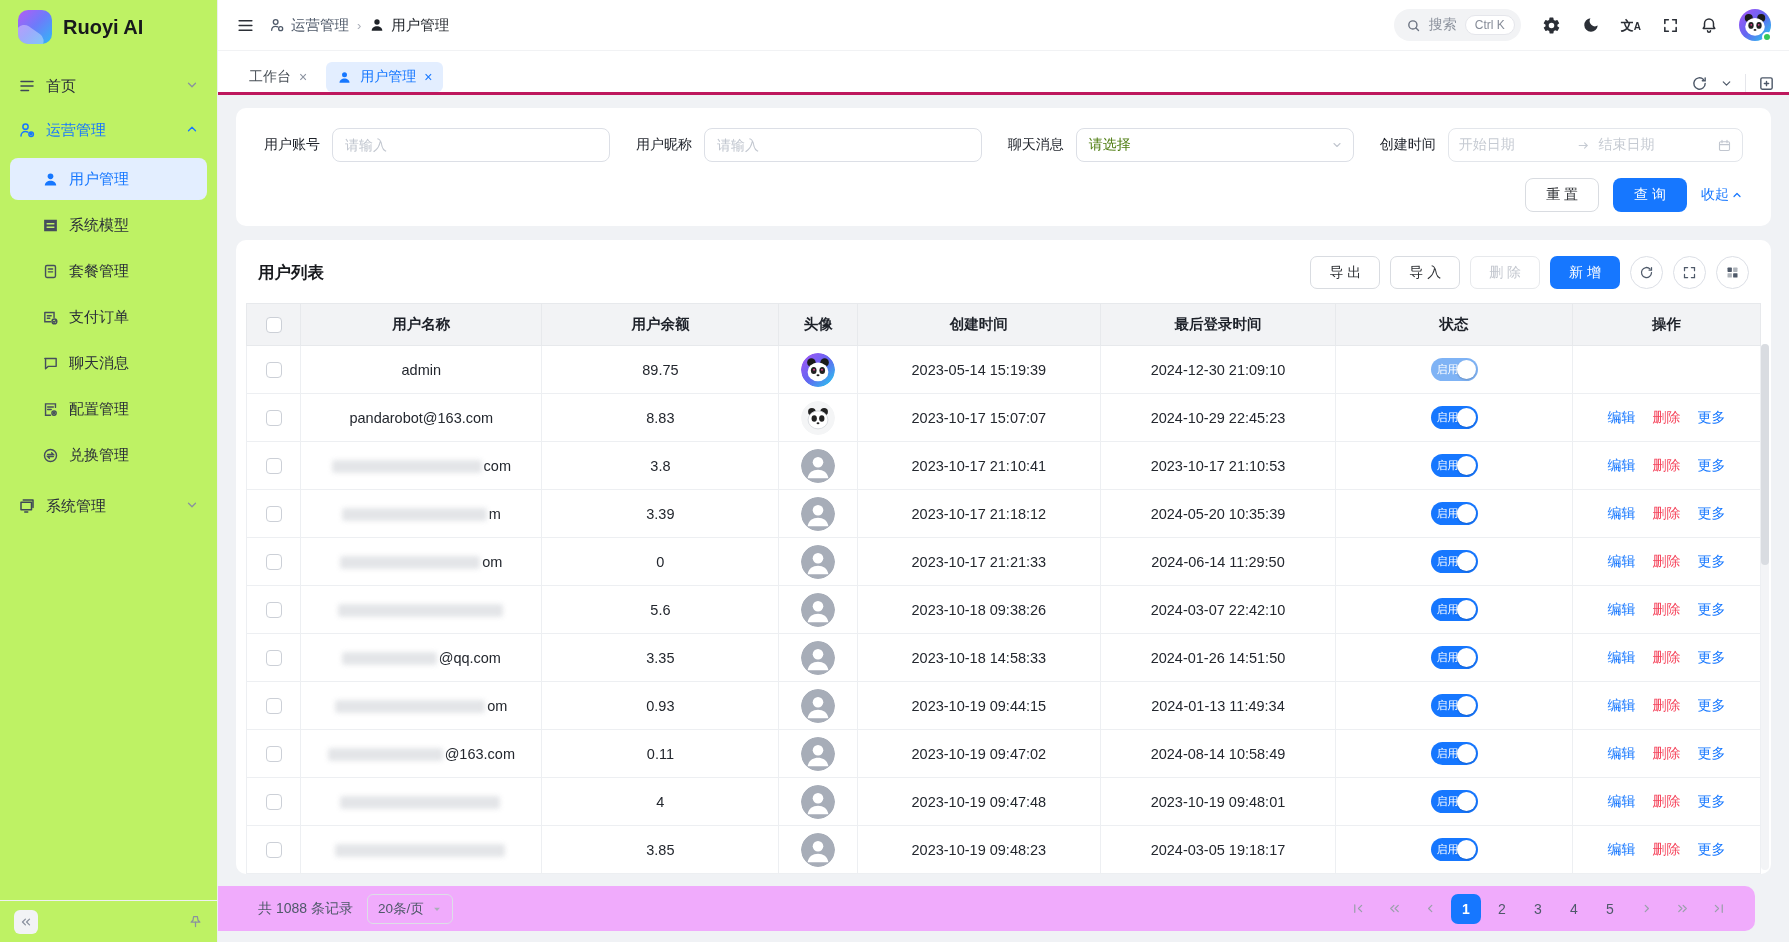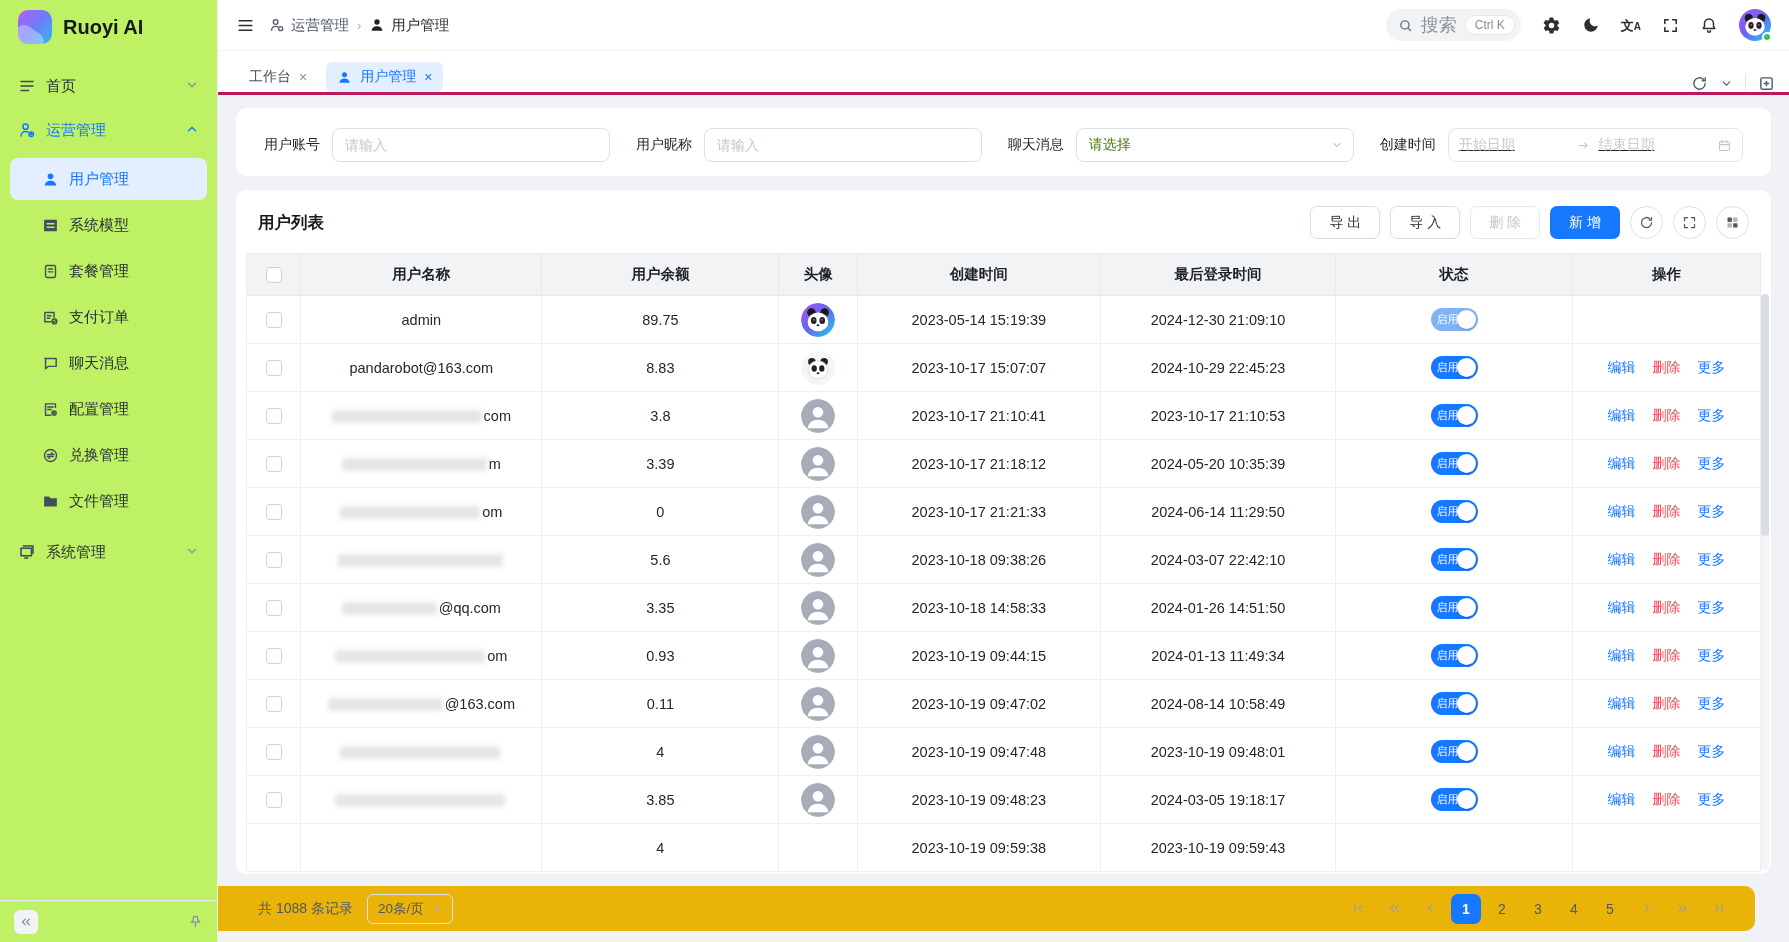--- a/index.html
+++ b/index.html
@@ -30,21 +30,21 @@
   
   .main { flex:1; min-width:0; display:flex; flex-direction:column; }
 
   .topbar { height:50px; background:#fff; display:flex; align-items:center; padding:0 18px; gap:14px; }
   .crumb { display:flex; align-items:center; gap:8px; font-size:14.5px; color:#4e5969; }
   .crumb .seg { display:flex; align-items:center; gap:6px; cursor:pointer; }
   .crumb .seg.last { color:#1f2329; font-weight:500; }
   .crumb .sep { color:#a9aeb8; font-size:13px; }
   .top-right { margin-left:auto; display:flex; align-items:center; gap:21px; }
   .search-pill { height:32px; background:#f2f3f5; border-radius:16px; display:flex; align-items:center; gap:8px; padding:0 6px 0 12px; cursor:pointer; }
-  .search-pill .ph { color:#8d939e; font-size:18px; }
+  .search-pill .ph { color:#8d939e; font-size:14px; }
   .kbd { background:#fff; border:1px solid #e5e6eb; border-radius:11px; font-size:12px; color:#868c98; padding:2px 9px; }
   .tb-ic { color:#2b2f36; cursor:pointer; display:flex; align-items:center; }
   .lang-ic { font-size:13px; font-weight:600; color:#2b2f36; line-height:1; cursor:pointer; }
   .lang-ic small { font-size:10px; font-weight:700; }
   .avatar-sm { width:32px; height:32px; border-radius:50%; position:relative; cursor:pointer; }
   .avatar-sm svg { width:32px; height:32px; display:block; }
   .dot-online { position:absolute; right:-1px; bottom:-1px; width:10px; height:10px; border-radius:50%; background:#34c759; border:2px solid #fff; }
 
   .tabbar { height:45px; background:#fff; border-top:1px solid #f1f2f4; border-bottom:3px solid #be185d; display:flex; align-items:flex-end; padding:0 14px 0 20px; gap:8px; }
   .tab { height:30px; display:flex; align-items:center; gap:8px; padding:0 11px; border-radius:6px; font-size:14px; color:#495057; cursor:pointer; }
@@ -61,21 +61,21 @@
   .filter-card { padding:20px 28px 14px; }
   .f-row { display:flex; gap:26px; }
   .f-group { display:flex; align-items:center; gap:12px; flex:1; }
   .f-group.dates { flex:1.05; }
   .f-label { white-space:nowrap; color:#1d2129; font-size:14px; }
   .f-input { flex:1; height:34px; border:1px solid #dcdfe6; border-radius:8px; padding:0 12px; font-size:14px; color:#1f2329; font-family:inherit; outline:none; background:#fff; min-width:0; }
   .f-input::placeholder { color:#c1c6cf; }
   .f-select { flex:1; height:34px; border:1px solid #dcdfe6; border-radius:8px; padding:0 10px 0 12px; display:flex; align-items:center; cursor:pointer; min-width:0; }
   .f-select .ph { flex:1; color:#4d7c0f; font-size:14px; }
   .f-select .chev { color:#c1c6cf; }
-  .f-range { flex:1.25; height:34px; border:1px solid #e3e6eb; border-radius:8px; display:flex; align-items:center; padding:0 10px; gap:8px; min-width:0;text-decoration:underline; }
+  .f-range { flex:1.25; height:34px; border:1px solid #e3e6eb; border-radius:8px; display:flex; align-items:center; padding:0 10px; gap:8px; min-width:0; }
   .f-range .ph { color:#c6cbd3; font-size:14px; flex:1; white-space:nowrap; }
   .f-range .mid { color:#c6cbd3; }
   .f-range .cal { color:#c1c6cf; }
   .f-actions { display:flex; justify-content:flex-end; align-items:center; gap:14px; margin-top:16px; }
   .btn { height:34px; border-radius:8px; display:inline-flex; align-items:center; justify-content:center; padding:0 20px; font-size:14px; cursor:pointer; border:1px solid transparent; font-family:inherit; background:#fff; }
   .btn.plain { border-color:#d9dce1; color:#2c2f33; }
   .btn.primary { background:#1677ff; color:#fff; }
   .btn.disabled { border-color:#e7e9ec; color:#c3c7cf; cursor:not-allowed; }
   .link-collapse { color:#1677ff; font-size:14px; display:inline-flex; align-items:center; gap:2px; cursor:pointer; }
 
@@ -109,21 +109,21 @@
 
   .op { font-size:14px; cursor:pointer; text-decoration:none; }
   .op + .op { margin-left:13px; }
   .op.edit, .op.more { color:#1677ff; }
   .op.del { color:#f5455c; }
 
   .v-scroll { position:absolute; right:2px; top:104px; bottom:4px; width:8px; border-radius:4px; background:#f3f4f6; }
   .v-scroll .thumb { position:absolute; top:0; left:0; width:8px; height:42%; border-radius:4px; background:#d9dce1; }
 
   
-  .pager { height:45px; margin:12px 16px 11px -18px; background:#eab308; border-radius:0 10px 10px 0; display:flex; align-items:center; padding:0 22px 0 40px; }
+  .pager { height:45px; margin:12px 16px 11px -18px; background:#f0abfc; border-radius:0 10px 10px 0; display:flex; align-items:center; padding:0 22px 0 40px; }
   .pg-total { color:#4e5969; font-size:14px; }
   .pg-size { margin-left:14px; height:30px; border:1px solid #dcdfe6; border-radius:6px; display:flex; align-items:center; gap:8px; padding:0 10px; color:#4e5969; font-size:13.5px; cursor:pointer; }
   .pg-size .chev { color:#a9aeb8; }
   .pg-right { margin-left:auto; display:flex; align-items:center; gap:6px; }
   .pg-nav { width:30px; height:30px; display:flex; align-items:center; justify-content:center; color:#9aa0ab; cursor:pointer; }
   .pg-num { min-width:30px; height:30px; display:flex; align-items:center; justify-content:center; border-radius:7px; color:#4e5969; font-size:14px; cursor:pointer; padding:0 4px; }
   .pg-num.current { background:#1677ff; color:#fff; font-weight:600; }
 
   .ic { display:inline-flex; }
   svg { flex:none; }
@@ -232,28 +232,20 @@
           <span>配置管理</span>
         </div>
         <div class="s-item">
           <span class="ic">
               <svg width="17" height="17" viewBox="0 0 24 24" fill="none" stroke="currentColor" stroke-width="2" stroke-linecap="round">
                 <circle cx="12" cy="12" r="8.5"></circle>
                 <path d="M8 10.5h8l-2.4-2.4M16 13.5H8l2.4 2.4"></path>
               </svg>
             </span>
           <span>兑换管理</span>
-        </div>
-        <div class="s-item">
-          <span class="ic">
-              <svg width="17" height="17" viewBox="0 0 24 24" fill="currentColor">
-                <path d="M3 5h7l2 2.5h9V19H3z"></path>
-              </svg>
-            </span>
-          <span>文件管理</span>
         </div>
       </div>
       <div class="m-item">
         <span class="ic">
             <svg width="18" height="18" viewBox="0 0 24 24" fill="none" stroke="currentColor" stroke-width="2" stroke-linecap="round" stroke-linejoin="round">
               <path d="M4 7h14v10H4z"></path>
               <path d="M7 4h13v10"></path>
               <path d="M9 20h4"></path>
             </svg>
           </span>
@@ -430,20 +422,32 @@
               <span class="ph">结束日期</span>
               <span class="cal ic">
                   <svg width="15" height="15" viewBox="0 0 24 24" fill="none" stroke="currentColor" stroke-width="1.8" stroke-linecap="round">
                     <rect x="4" y="6" width="16" height="14" rx="2"></rect>
                     <path d="M8 3.5v4M16 3.5v4M4 10.5h16"></path>
                   </svg>
                 </span>
             </div>
           </div>
         </div>
+        <div class="f-actions">
+          <button class="btn plain">重 置</button>
+          <button class="btn primary">查 询</button>
+          <span class="link-collapse">
+            <span>收起</span>
+            <span class="ic">
+                <svg width="12" height="12" viewBox="0 0 24 24" fill="none" stroke="currentColor" stroke-width="2.4" stroke-linecap="round" stroke-linejoin="round">
+                  <path d="M6 15l6-6 6 6"></path>
+                </svg>
+              </span>
+          </span>
+        </div>
       </section>
 
       <section class="card table-card">
         <div class="t-head">
           <span class="t-title">用户列表</span>
           <div class="t-tools">
             <button class="btn plain tool-btn">导 出</button>
             <button class="btn plain tool-btn">导 入</button>
             <button class="btn disabled tool-btn">删 除</button>
             <button class="btn primary tool-btn">新 增</button>

